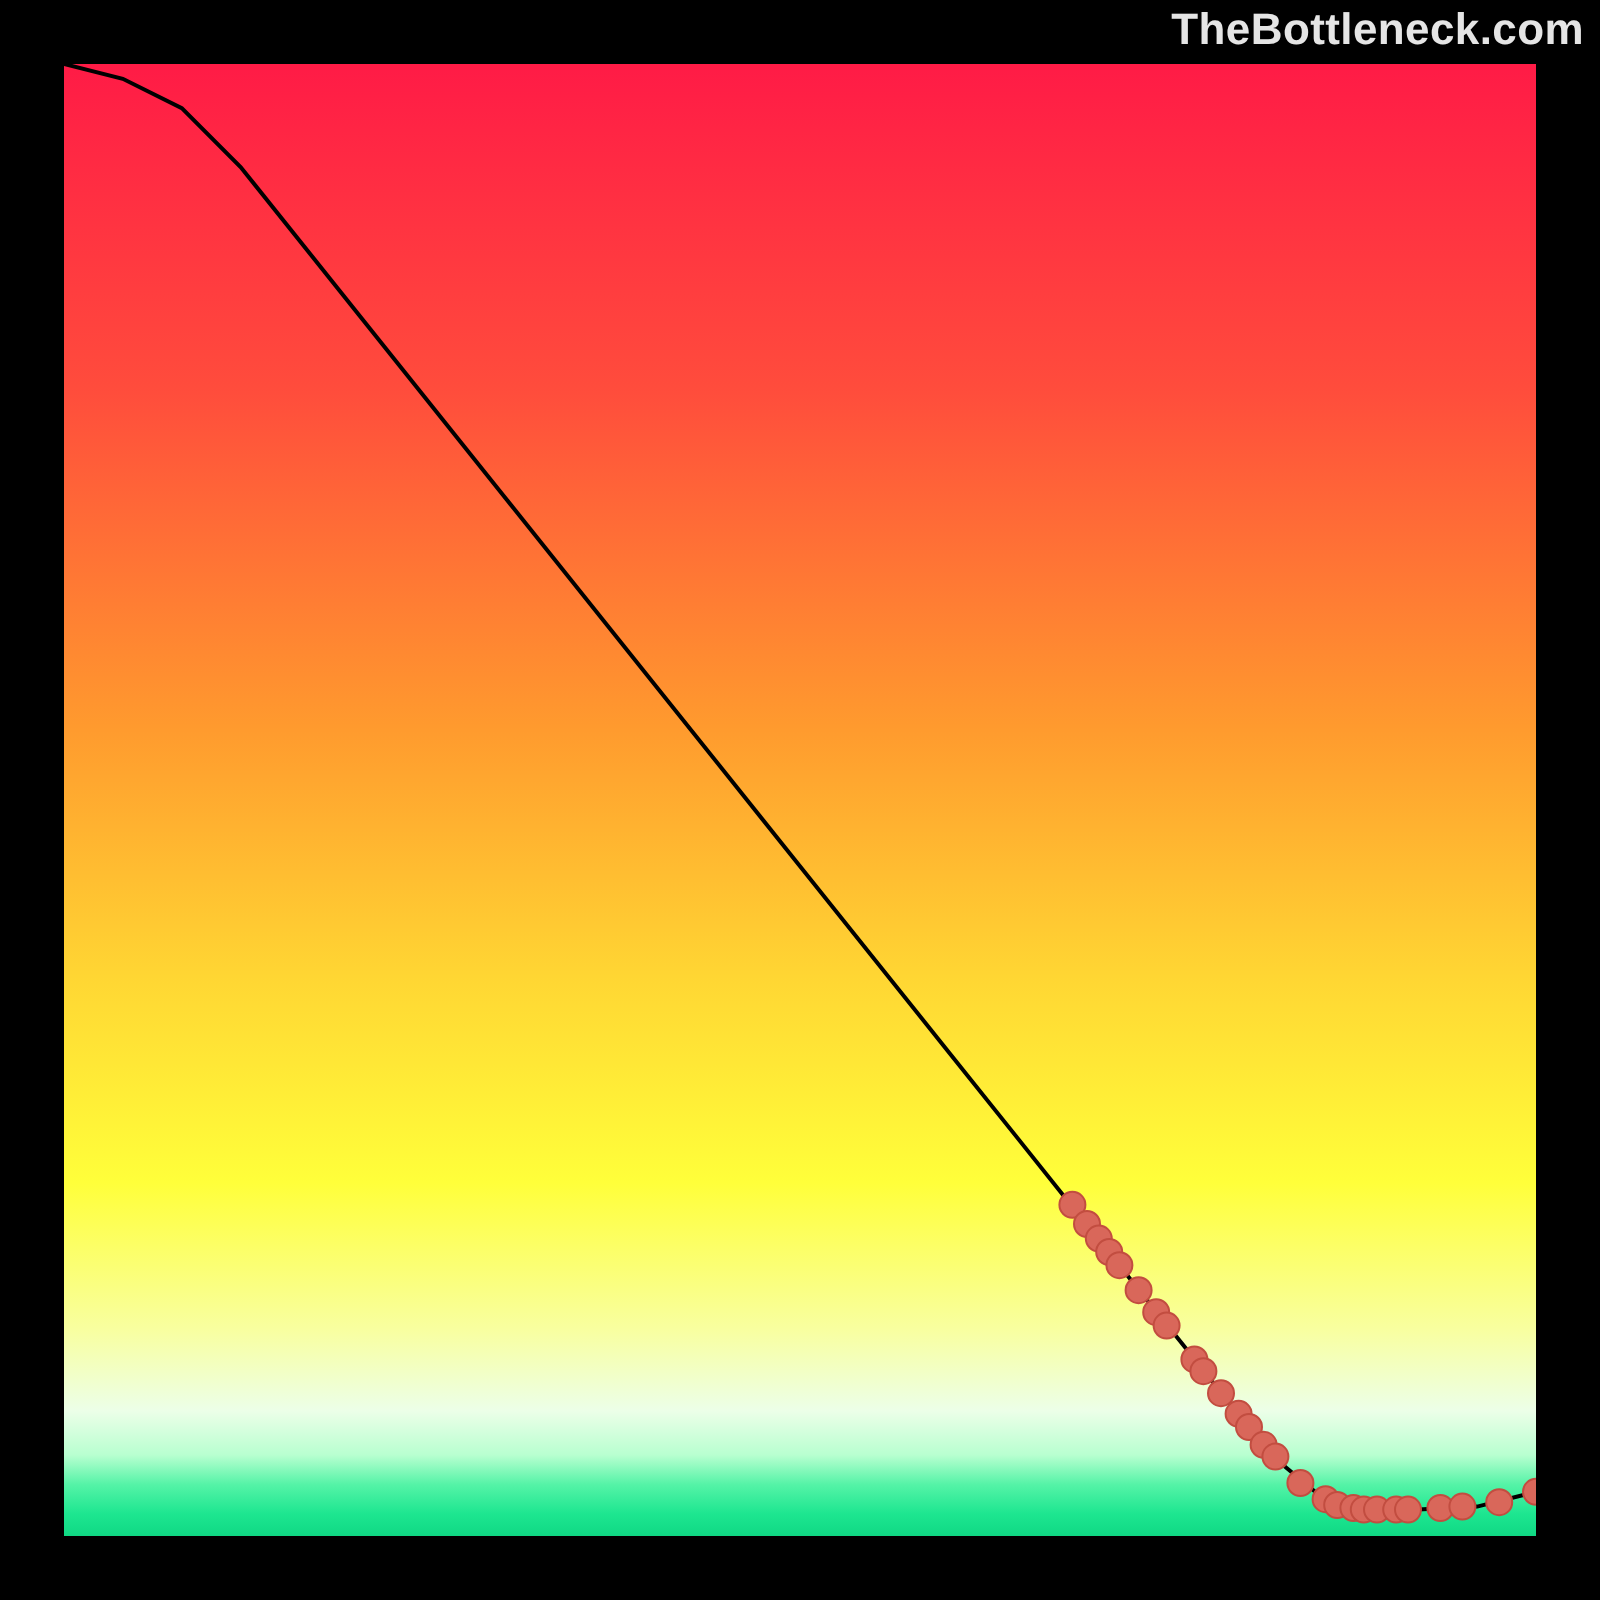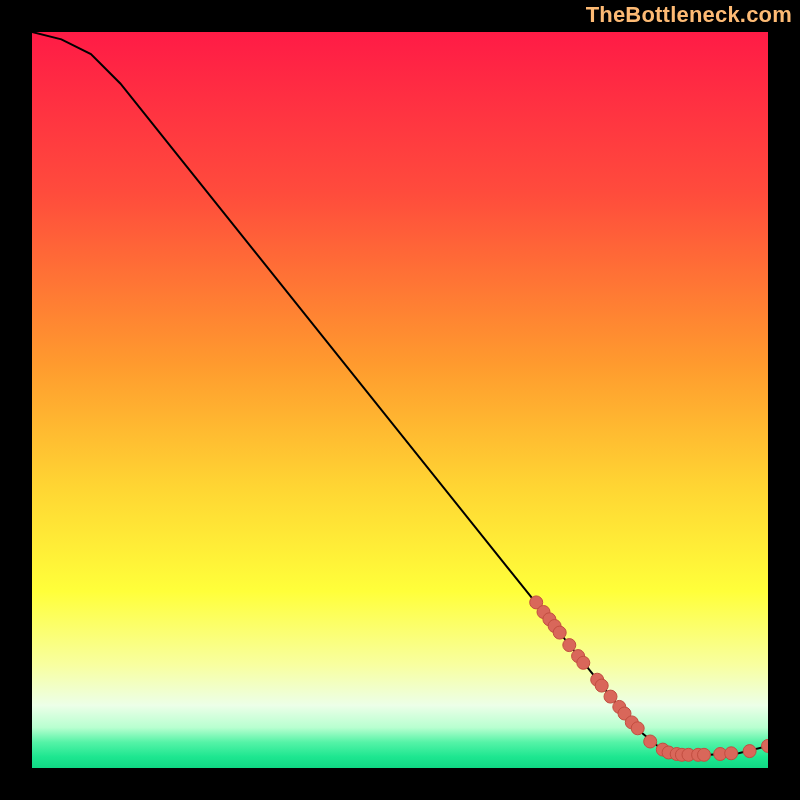--- a/index.html
+++ b/index.html
@@ -1,17 +1,17 @@
 <!DOCTYPE html>
 <html><head>
 <meta charset="utf-8">
 <style>
   html,body{margin:0;padding:0;width:800px;height:800px;overflow:hidden;background:#000;font-family:Arial,Helvetica,sans-serif}
   .frame{position:relative;width:800px;height:800px;background:#000}
-  .attribution{position:absolute;top:2px;right:8px;color:#fdba74;font-size:22px;font-weight:600;letter-spacing:.2px}
+  .attribution{position:absolute;top:2px;right:8px;color:#e5e5e5;font-size:22px;font-weight:600;letter-spacing:.2px}
   .plot{position:absolute;left:32px;top:32px;width:736px;height:736px}
   svg{display:block}
 </style>
 </head>
 <body>
 
 <div class="frame">
   <div class="attribution">TheBottleneck.com</div>
 
   <div class="plot">

